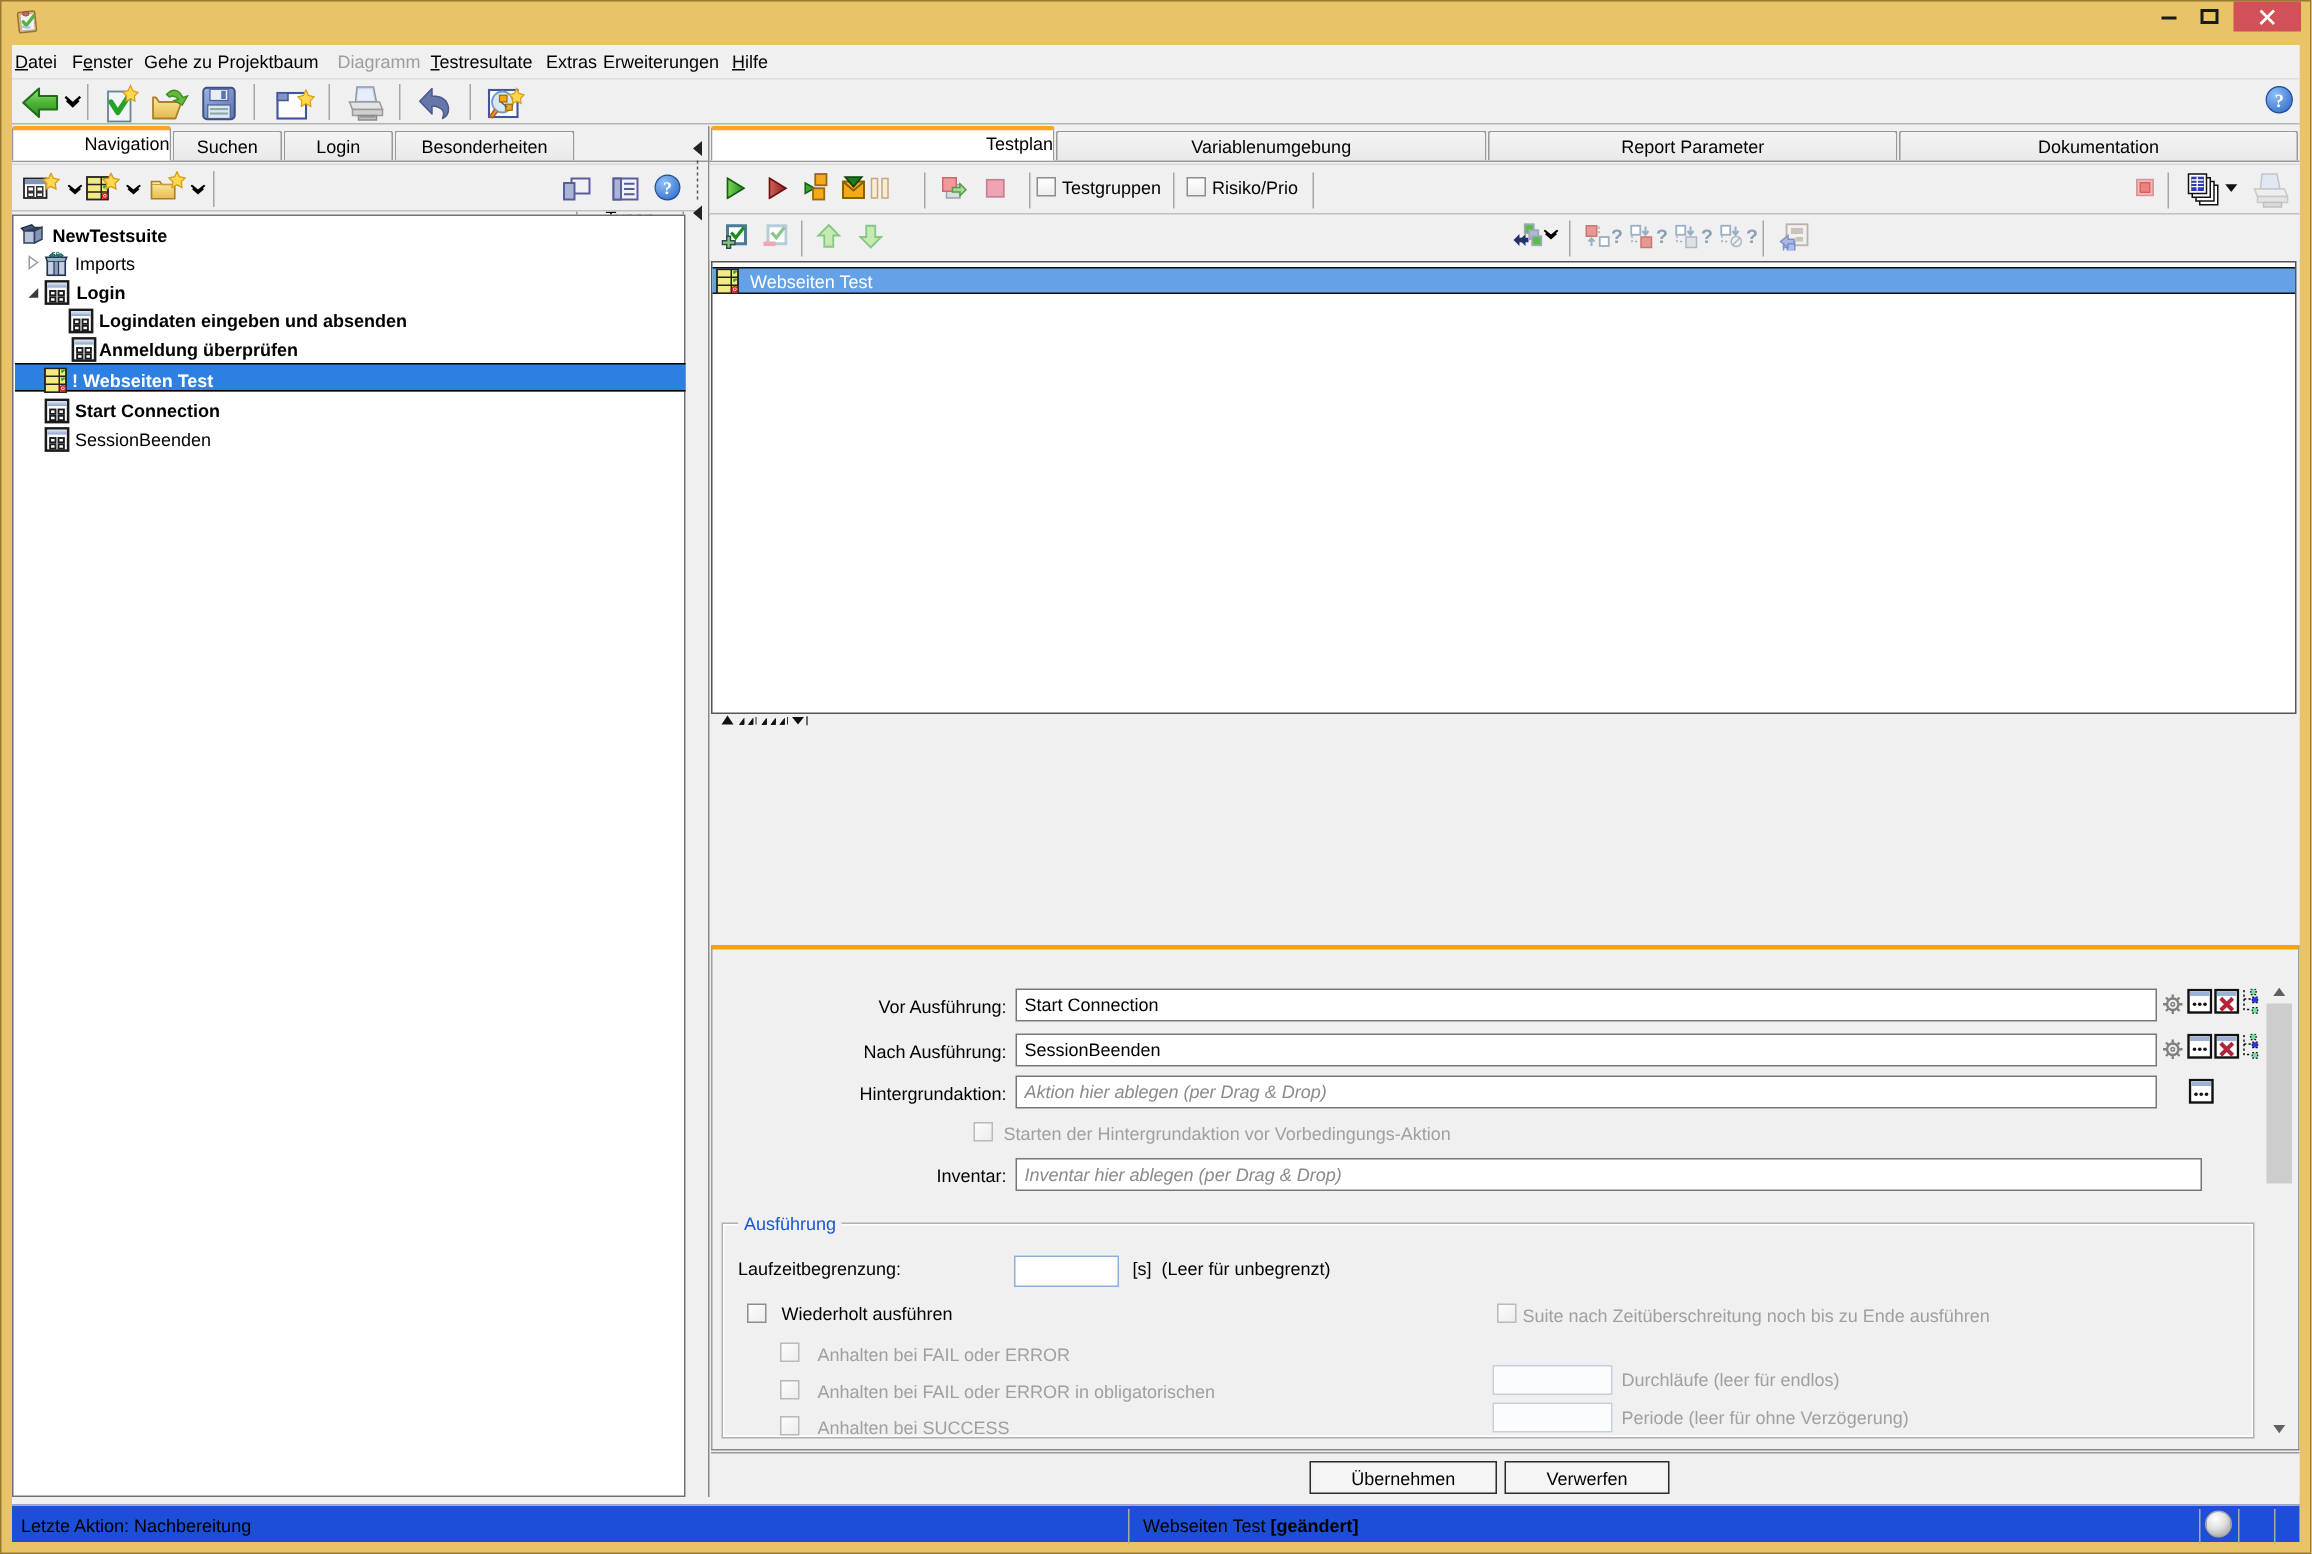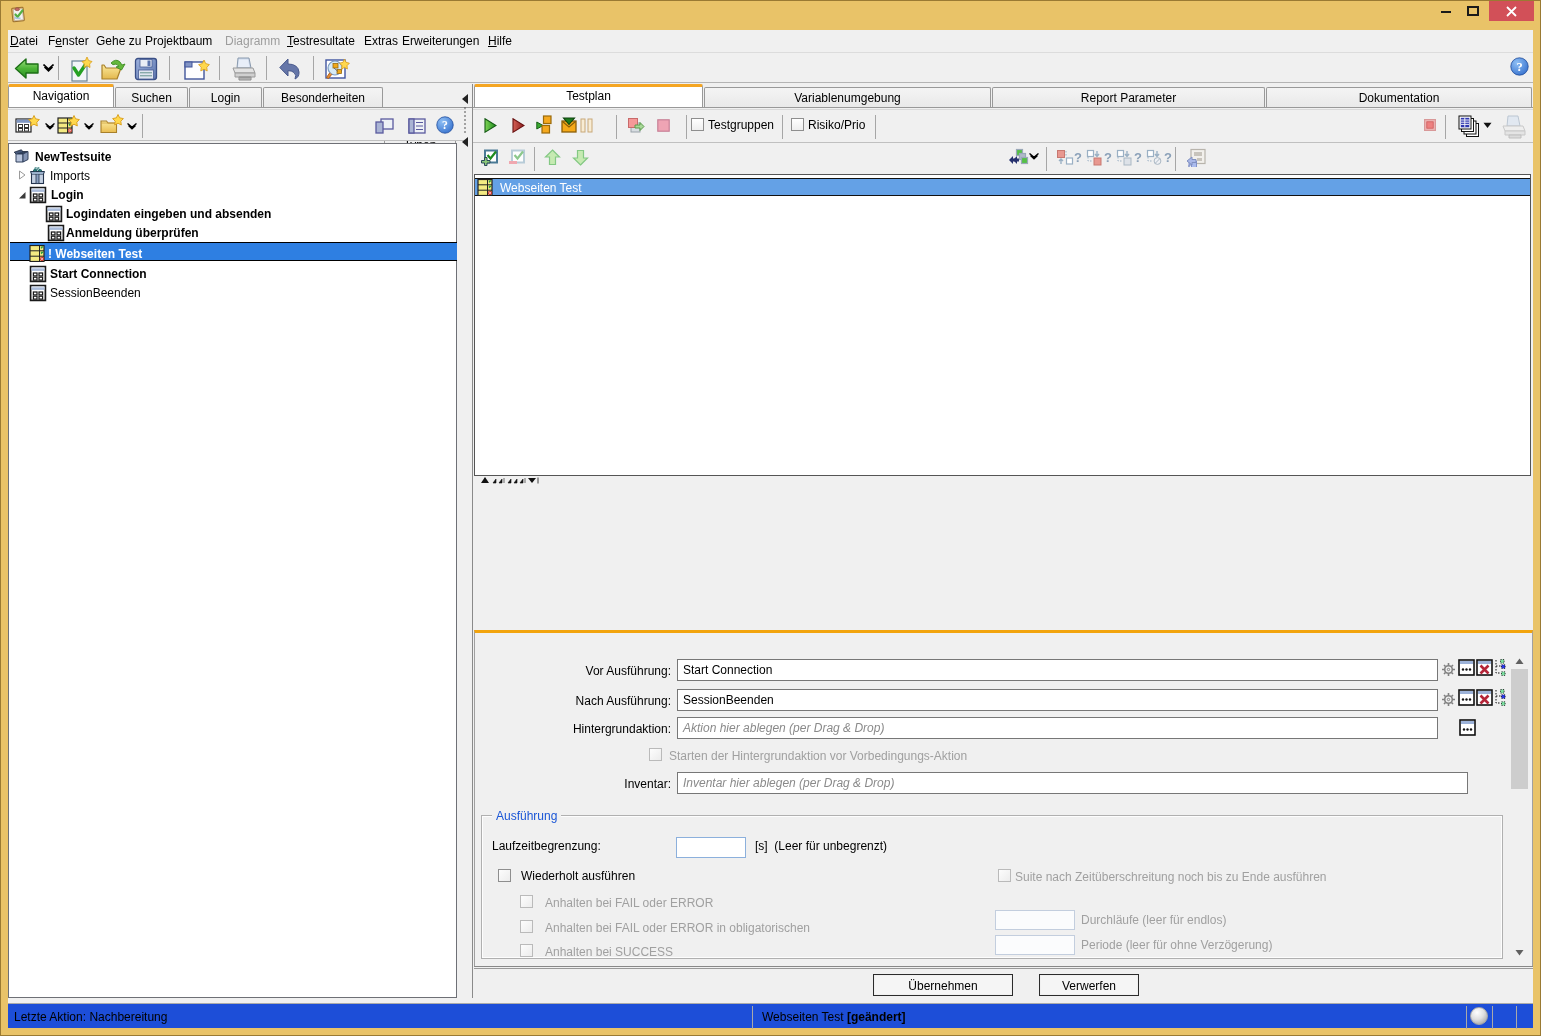--- a/index.html
+++ b/index.html
@@ -20,21 +20,21 @@
 #menubar { position:absolute; left:0; top:0; width:1525px; height:22px; background:#f0f0f0; }
 #menubar span { position:absolute; top:4px; }
 u { text-decoration:underline; }
 .gray { color:#9d9d9d; }
 
 #toolbar { position:absolute; left:0; top:22px; width:1525px; height:31px; background:#f0f0f0; border-bottom:1px solid #b4b4b4; border-top:1px solid #dcdcdc; }
 .tsep { position:absolute; top:3px; width:1px; height:24px; background:#a6a6a6; }
 .ticon { position:absolute; top:3px; }
 
 .tab { position:absolute; height:20px; background:linear-gradient(#f4f4f4,#e9e9e9); border:1px solid #999; border-bottom:none; border-radius:2px 2px 0 0; text-align:center; font-size:12px; padding-top:3px; }
-.tab.sel { background:#fff; border-top:3px solid #f5a623; height:23px; padding-top:2px; z-index:3; }
+.tab.sel { background:#fff; border-top:3px solid #f5a623; height:23px; padding-top:2px; z-index:3;text-align:right; }
 #ltabs-line { position:absolute; left:0; top:77px; width:466px; height:1px; background:#999; }
 
 #lnav { position:absolute; left:0; top:79px; width:458px; height:32px; background:#f0f0f0; border-top:1px solid #d9d9d9; border-bottom:1px solid #c0c0c0; }
 
 #tree { position:absolute; left:0; top:113px; width:449px; height:855px; background:#fff; border:1px solid #6e7076; }
 .trow { position:absolute; left:1px; height:19px; width:446px; white-space:nowrap; }
 .trow .ticn { position:absolute; top:1px; }
 .trow .tlbl { position:absolute; top:3px; }
 .b { font-weight:bold; }
 #selrow { position:absolute; left:1px; top:98px; width:447px; height:19px; background:#2e7fe2; border-top:1px solid #000; border-bottom:1px solid #000; }
@@ -788,22 +788,22 @@
   <div class="cb dis" style="left:512px; top:890px;"></div>
   <div class="gtext" style="position:absolute; left:537px; top:891px;">Anhalten bei FAIL oder ERROR in obligatorischen</div>
   <div class="cb dis" style="left:512px; top:914px;"></div>
   <div class="gtext" style="position:absolute; left:537px; top:915px;">Anhalten bei SUCCESS</div>
   <div class="cb dis" style="left:990px; top:839px;"></div>
   <div class="gtext" style="position:absolute; left:1007px; top:840px;">Suite nach Zeitüberschreitung noch bis zu Ende ausführen</div>
   <div class="dfield" style="left:987px; top:880px; width:80px; height:20px;"></div>
   <div class="gtext" style="position:absolute; left:1073px; top:883px;">Durchläufe (leer für endlos)</div>
   <div class="dfield" style="left:987px; top:905px; width:80px; height:20px;"></div>
   <div class="gtext" style="position:absolute; left:1073px; top:908px;">Periode (leer für ohne Verzögerung)</div>
-  <div class="wbtn" style="left:865px; width:140px;">Übernehmen</div>
-  <div class="wbtn" style="left:995px; width:100px;margin-left:36px;">Verwerfen</div>
+  <div class="wbtn" style="left:865px; width:125px;">Übernehmen</div>
+  <div class="wbtn" style="left:995px; width:110px;">Verwerfen</div>
   <div id="status">
     <span style="position:absolute; left:6px; top:6px;">Letzte Aktion: Nachbereitung</span>
     <div class="ssep" style="left:744px"></div>
     <span style="position:absolute; left:754px; top:6px;">Webseiten Test <b>[geändert]</b></span>
     <div class="ssep" style="left:1458px"></div>
     <div class="ssep" style="left:1484px"></div>
     <div class="ssep" style="left:1508px"></div>
     <div style="position:absolute; left:1462px; top:3px; width:18px; height:18px; border-radius:50%; background:radial-gradient(circle at 38% 28%, #ffffff, #e0e0e0 45%, #9a9a9a 95%); border:1px solid #a8a8a8;"></div>
   </div>
 </div>

